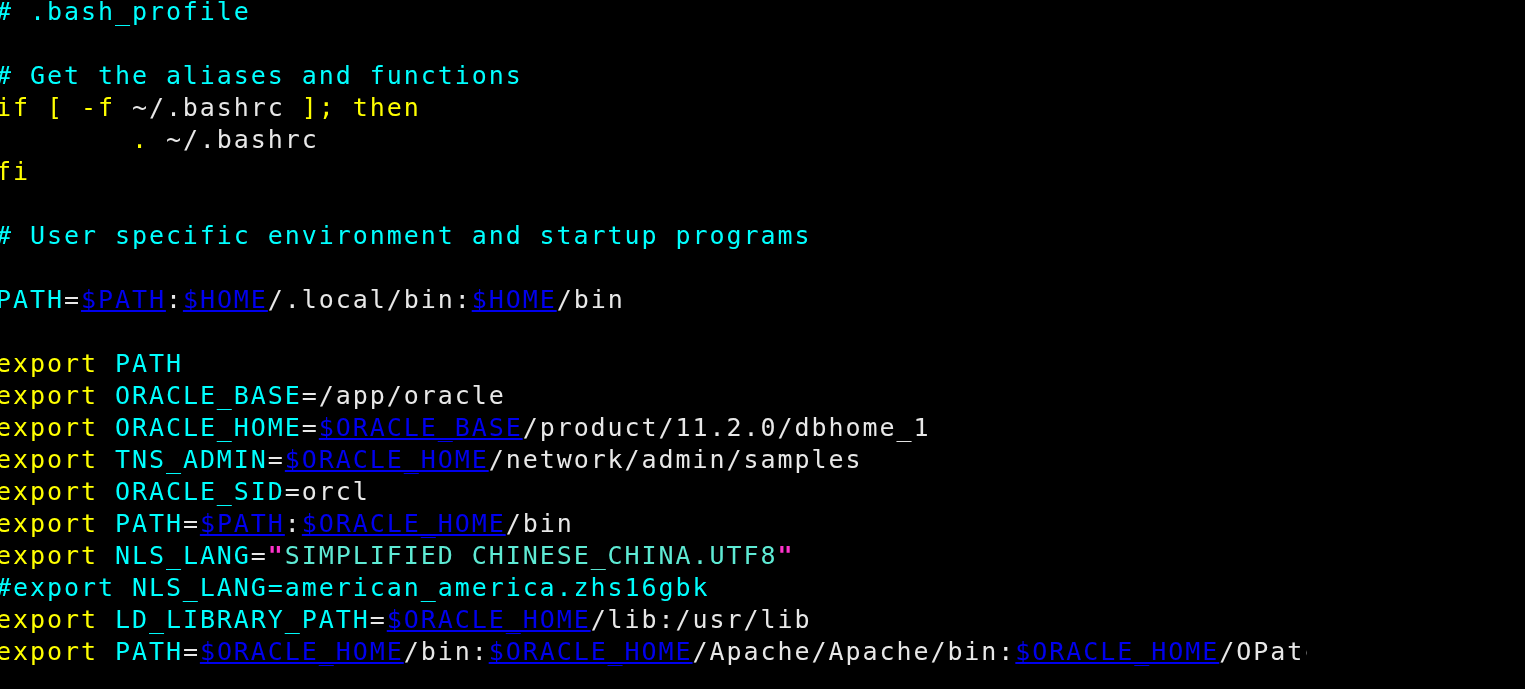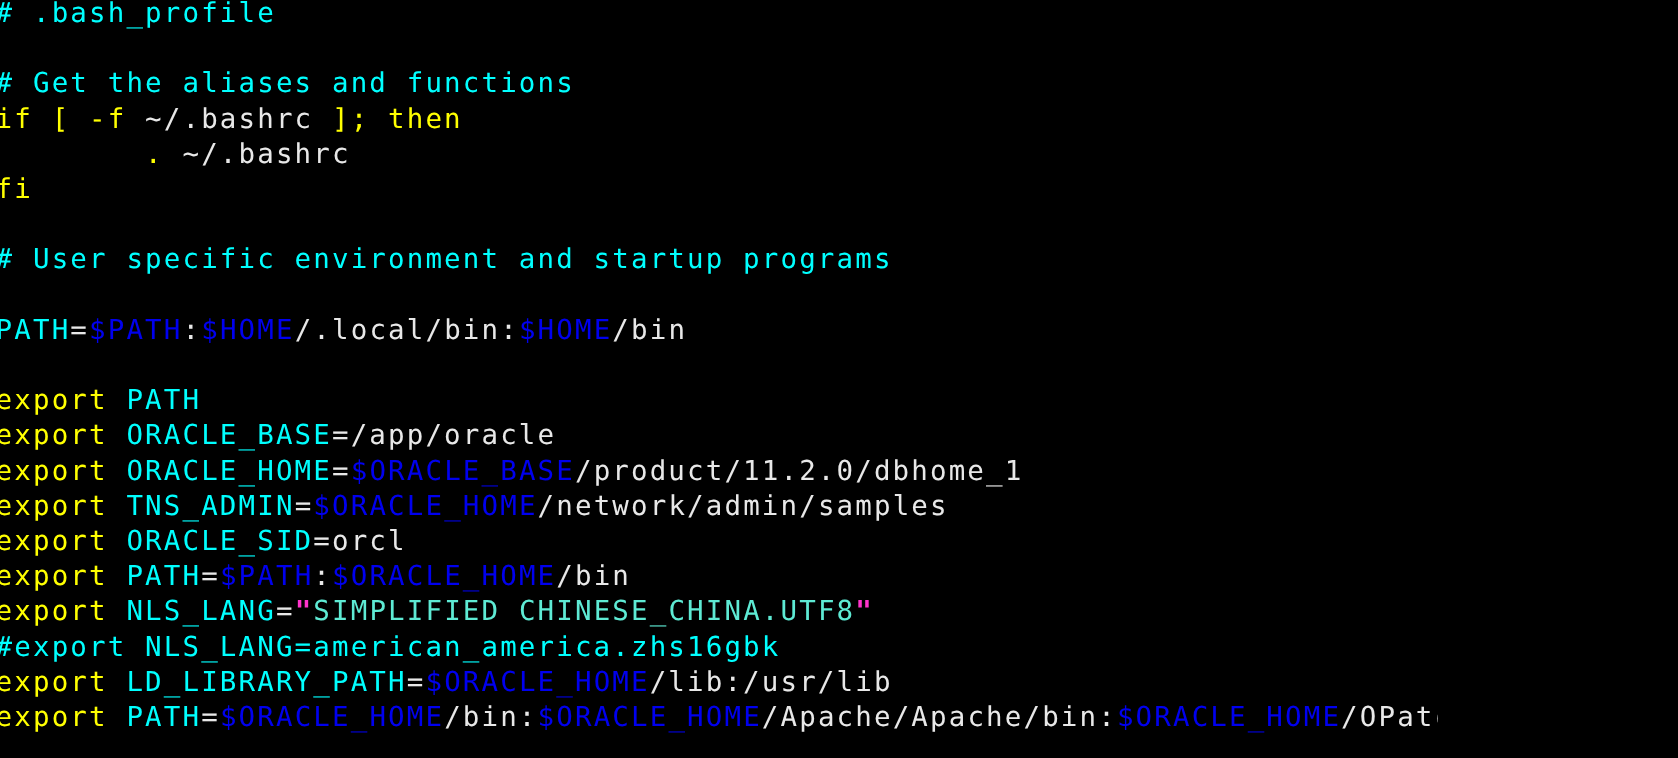--- a/index.html
+++ b/index.html
@@ -38,21 +38,21 @@
     height: 32px;
     line-height: 32px;
     white-space: pre;
     font-size: 25px;
   }
 
   
   .tok-comment   { color: #00ffff; }
   .tok-keyword   { color: #ffff00; }
   .tok-ident     { color: #00ffff; }
-  .tok-var       { color: #0000ee; text-decoration-skip-ink: none; }
+  .tok-var       { color: #0000ee; text-decoration: underline; text-decoration-skip-ink: none; }
   .tok-plain     { color: #e8e8e8; }
   .tok-string    { color: #5eead4; }
   .tok-quote     { color: #ff33cc; font-weight: bold; }
 </style>
 </head>
 <body>
 
 <div id="terminal">
   <div id="screen" style="letter-spacing: 1.937px;"><div class="line"><span class="tok-comment"># .bash_profile</span></div><div class="line">&nbsp;</div><div class="line"><span class="tok-comment"># Get the aliases and functions</span></div><div class="line"><span class="tok-keyword">if [ -f </span><span class="tok-plain">~/.bashrc</span><span class="tok-keyword"> ]; then</span></div><div class="line"><span class="tok-keyword">        .</span><span class="tok-plain"> ~/.bashrc</span></div><div class="line"><span class="tok-keyword">fi</span></div><div class="line">&nbsp;</div><div class="line"><span class="tok-comment"># User specific environment and startup programs</span></div><div class="line">&nbsp;</div><div class="line"><span class="tok-ident">PATH</span><span class="tok-plain">=</span><span class="tok-var">$PATH</span><span class="tok-plain">:</span><span class="tok-var">$HOME</span><span class="tok-plain">/.local/bin:</span><span class="tok-var">$HOME</span><span class="tok-plain">/bin</span></div><div class="line">&nbsp;</div><div class="line"><span class="tok-keyword">export</span><span class="tok-plain"> </span><span class="tok-ident">PATH</span></div><div class="line"><span class="tok-keyword">export</span><span class="tok-plain"> </span><span class="tok-ident">ORACLE_BASE</span><span class="tok-plain">=/app/oracle</span></div><div class="line"><span class="tok-keyword">export</span><span class="tok-plain"> </span><span class="tok-ident">ORACLE_HOME</span><span class="tok-plain">=</span><span class="tok-var">$ORACLE_BASE</span><span class="tok-plain">/product/11.2.0/dbhome_1</span></div><div class="line"><span class="tok-keyword">export</span><span class="tok-plain"> </span><span class="tok-ident">TNS_ADMIN</span><span class="tok-plain">=</span><span class="tok-var">$ORACLE_HOME</span><span class="tok-plain">/network/admin/samples</span></div><div class="line"><span class="tok-keyword">export</span><span class="tok-plain"> </span><span class="tok-ident">ORACLE_SID</span><span class="tok-plain">=orcl</span></div><div class="line"><span class="tok-keyword">export</span><span class="tok-plain"> </span><span class="tok-ident">PATH</span><span class="tok-plain">=</span><span class="tok-var">$PATH</span><span class="tok-plain">:</span><span class="tok-var">$ORACLE_HOME</span><span class="tok-plain">/bin</span></div><div class="line"><span class="tok-keyword">export</span><span class="tok-plain"> </span><span class="tok-ident">NLS_LANG</span><span class="tok-plain">=</span><span class="tok-quote">"</span><span class="tok-string">SIMPLIFIED CHINESE_CHINA.UTF8</span><span class="tok-quote">"</span></div><div class="line"><span class="tok-comment">#export NLS_LANG=american_america.zhs16gbk</span></div><div class="line"><span class="tok-keyword">export</span><span class="tok-plain"> </span><span class="tok-ident">LD_LIBRARY_PATH</span><span class="tok-plain">=</span><span class="tok-var">$ORACLE_HOME</span><span class="tok-plain">/lib:/usr/lib</span></div><div class="line"><span class="tok-keyword">export</span><span class="tok-plain"> </span><span class="tok-ident">PATH</span><span class="tok-plain">=</span><span class="tok-var">$ORACLE_HOME</span><span class="tok-plain">/bin:</span><span class="tok-var">$ORACLE_HOME</span><span class="tok-plain">/Apache/Apache/bin:</span><span class="tok-var">$ORACLE_HOME</span><span class="tok-plain">/OPatch:</span><span class="tok-var">$PATH</span></div></div>
 </div>

